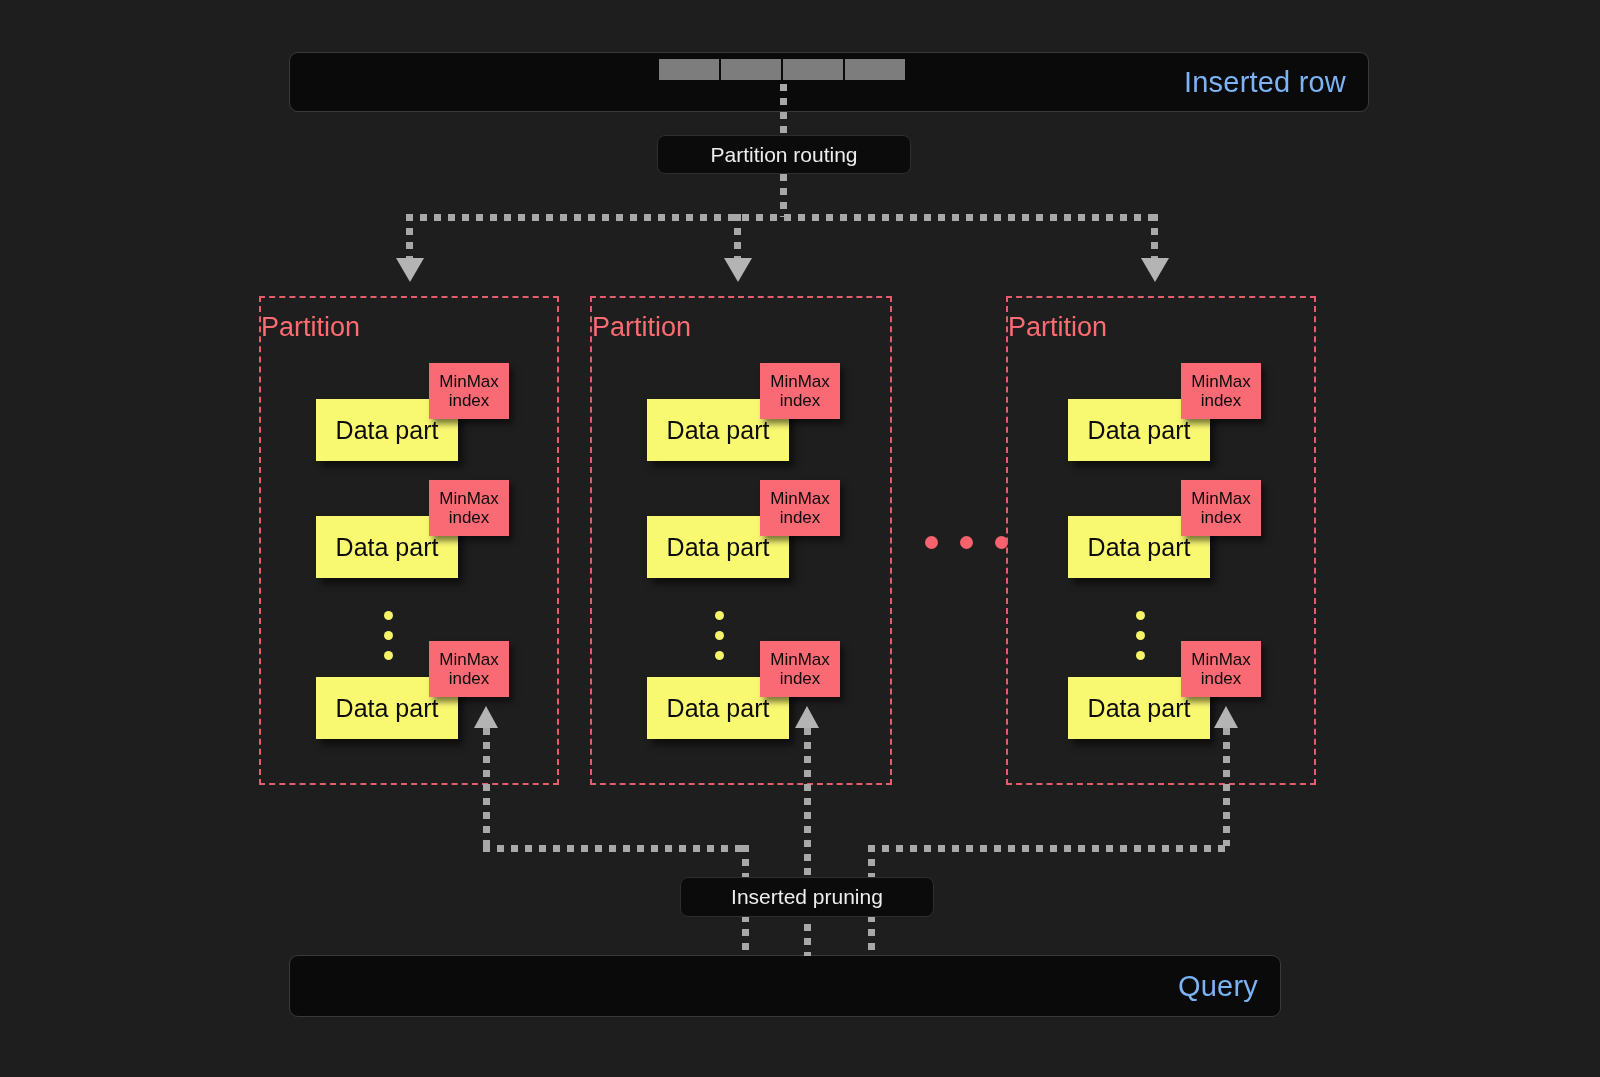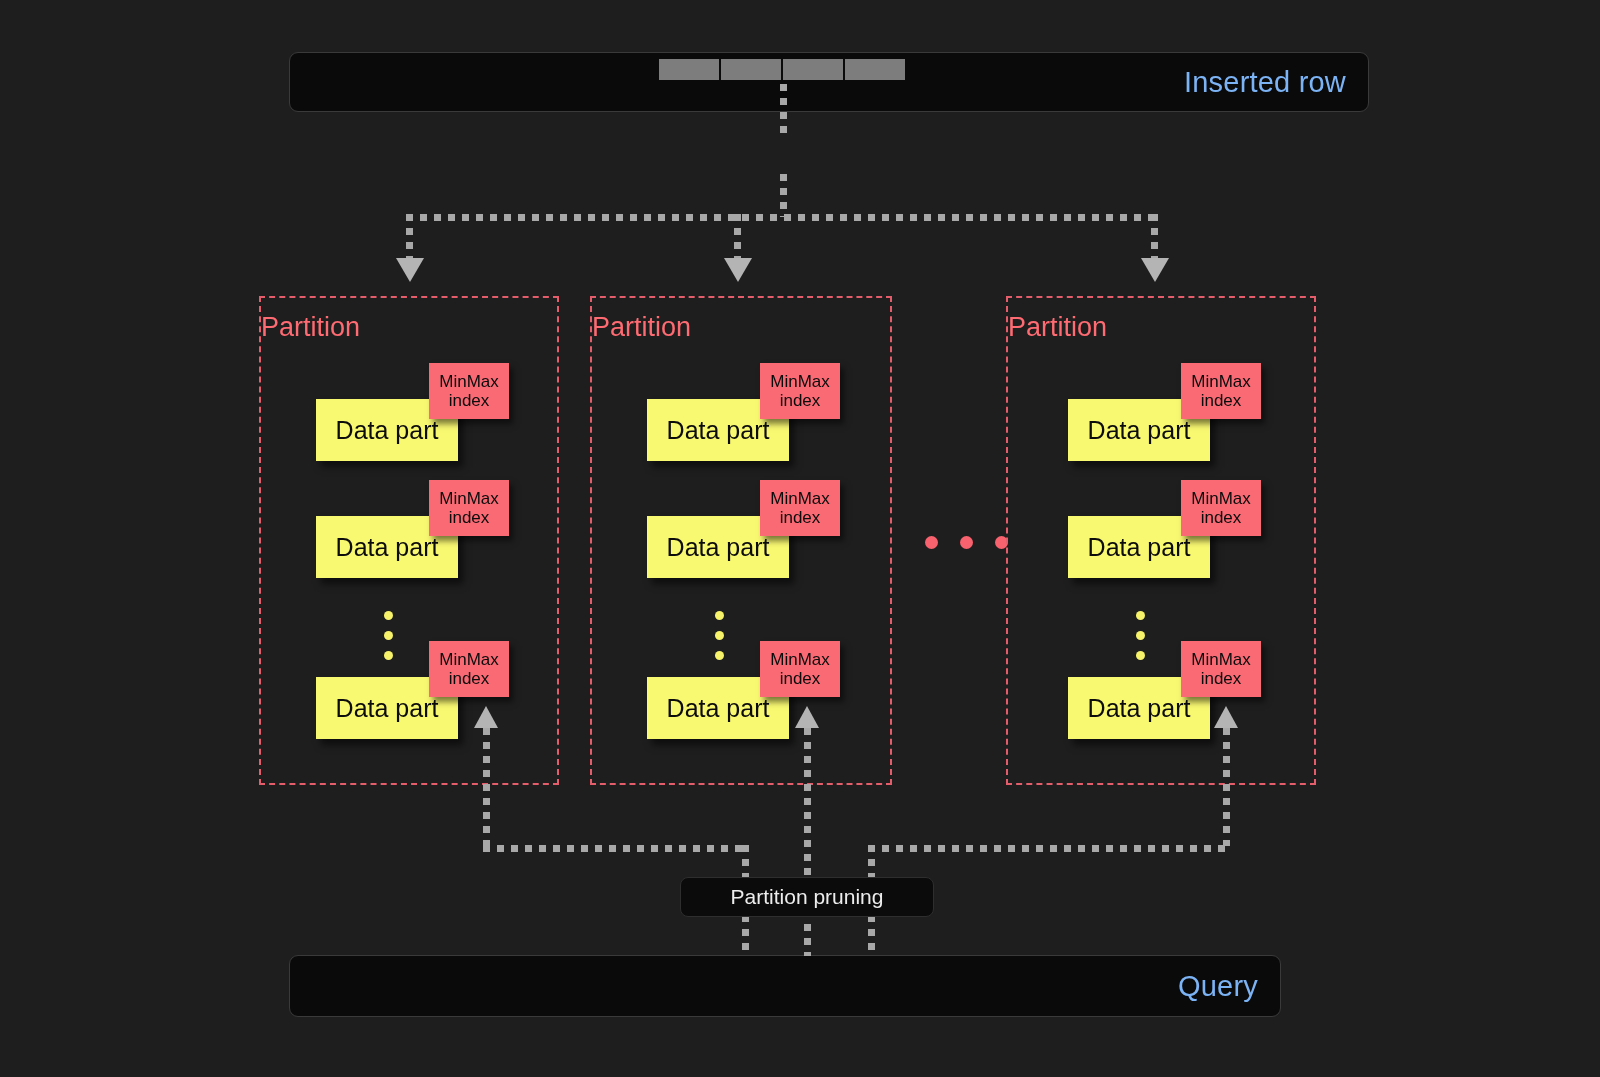--- a/index.html
+++ b/index.html
@@ -186,20 +186,23 @@
   </div>
   <div id="row-cells">
     <span class="row-cell"></span>
     <span class="row-cell"></span>
     <span class="row-cell"></span>
     <span class="row-cell"></span>
   </div>
 
   <div class="dline v" style="left:780px; top:84px; height:51px;"></div>
 
+  <div class="pill" id="routing-pill">
+    <span>Partition routing</span>
+  </div>
 
   <div class="dline v" style="left:780px; top:174px; height:43px;"></div>
 
   <div class="dline h" style="left:406px; top:214px; width:752px;"></div>
 
   <div class="dline v" style="left:406px; top:214px; height:48px;"></div>
   <div class="arrow down" style="left:396px; top:258px;"></div>
 
   <div class="dline v" style="left:734px; top:214px; height:48px;"></div>
   <div class="arrow down" style="left:724px; top:258px;"></div>
@@ -341,20 +344,20 @@
   <div class="dline v" style="left:804px; top:728px; height:228px;"></div>
 
   <div class="arrow up" style="left:1214px; top:706px;"></div>
   <div class="dline v" style="left:1223px; top:728px; height:118px;"></div>
   <div class="dline h" style="left:868px; top:845px; width:362px;"></div>
 
   <div class="dline v" style="left:742px; top:845px; height:111px;"></div>
   <div class="dline v" style="left:868px; top:845px; height:111px;"></div>
 
   <div class="pill" id="pruning-pill">
-    <span>Partition pruning</span>
+    <span>Inserted pruning</span>
   </div>
 
   <div class="bar" id="query-bar">
     <span class="edge-label">Query</span>
   </div>
 
 </div>
 
 </body></html>

